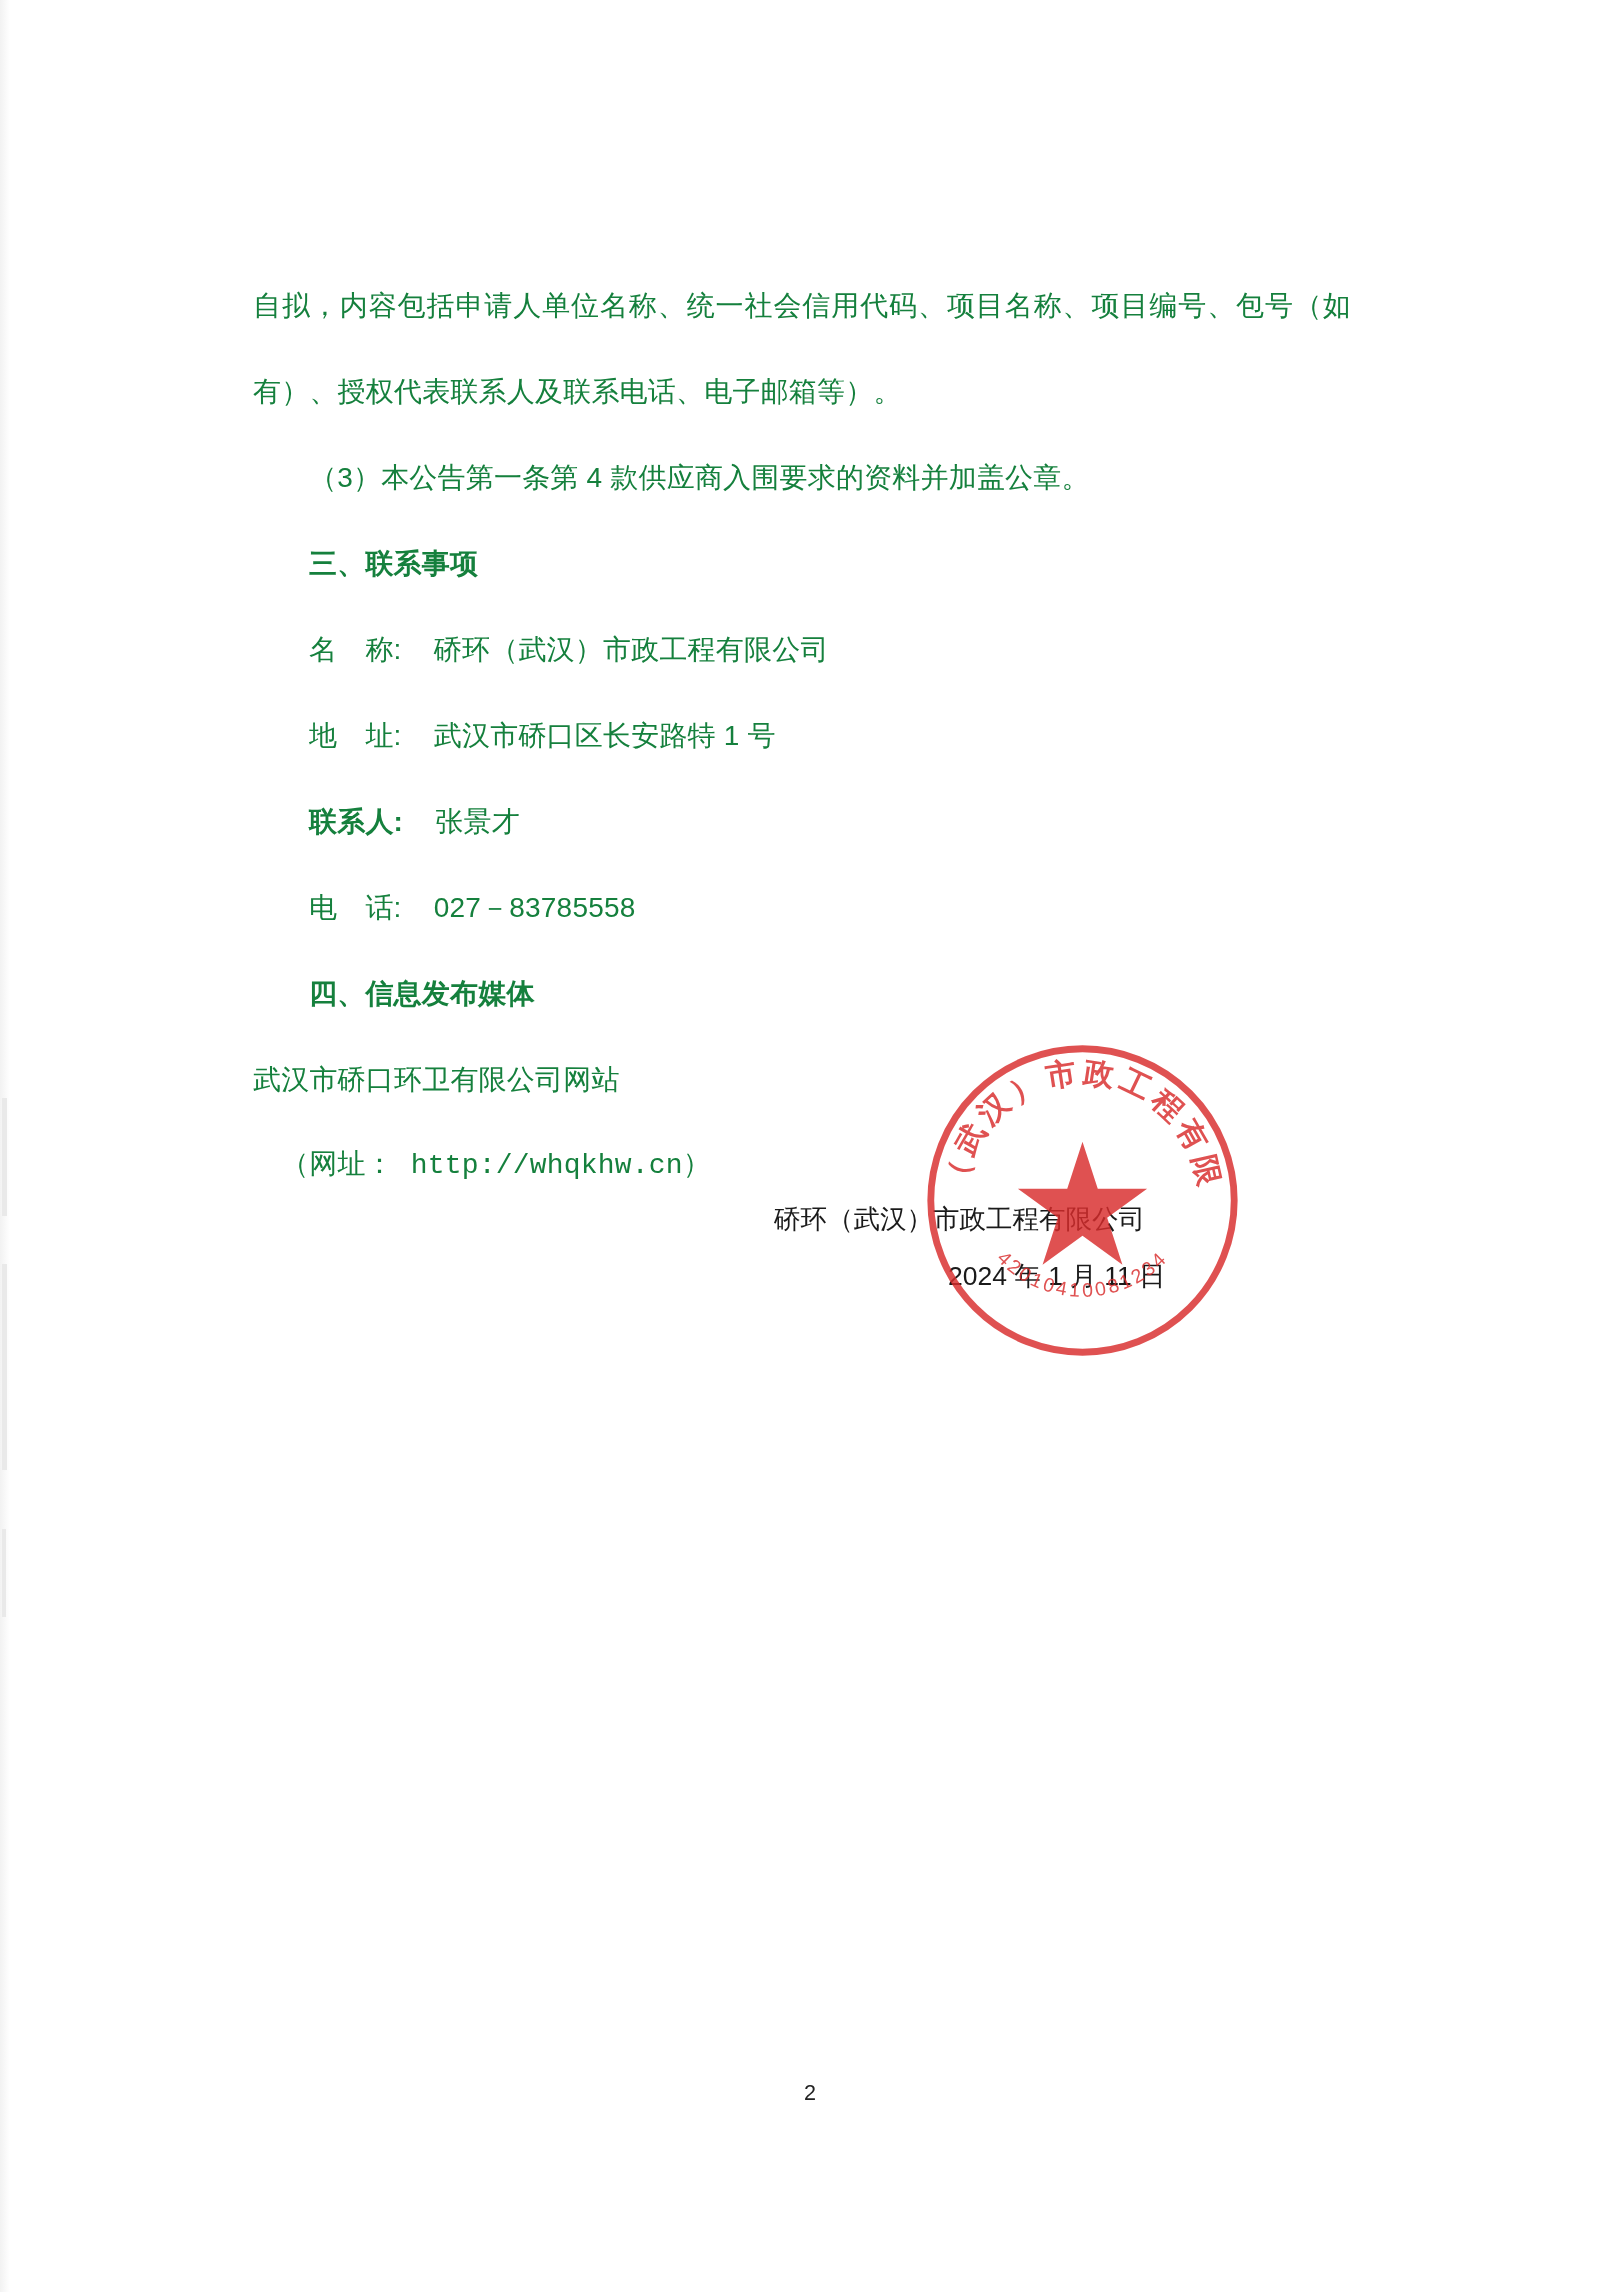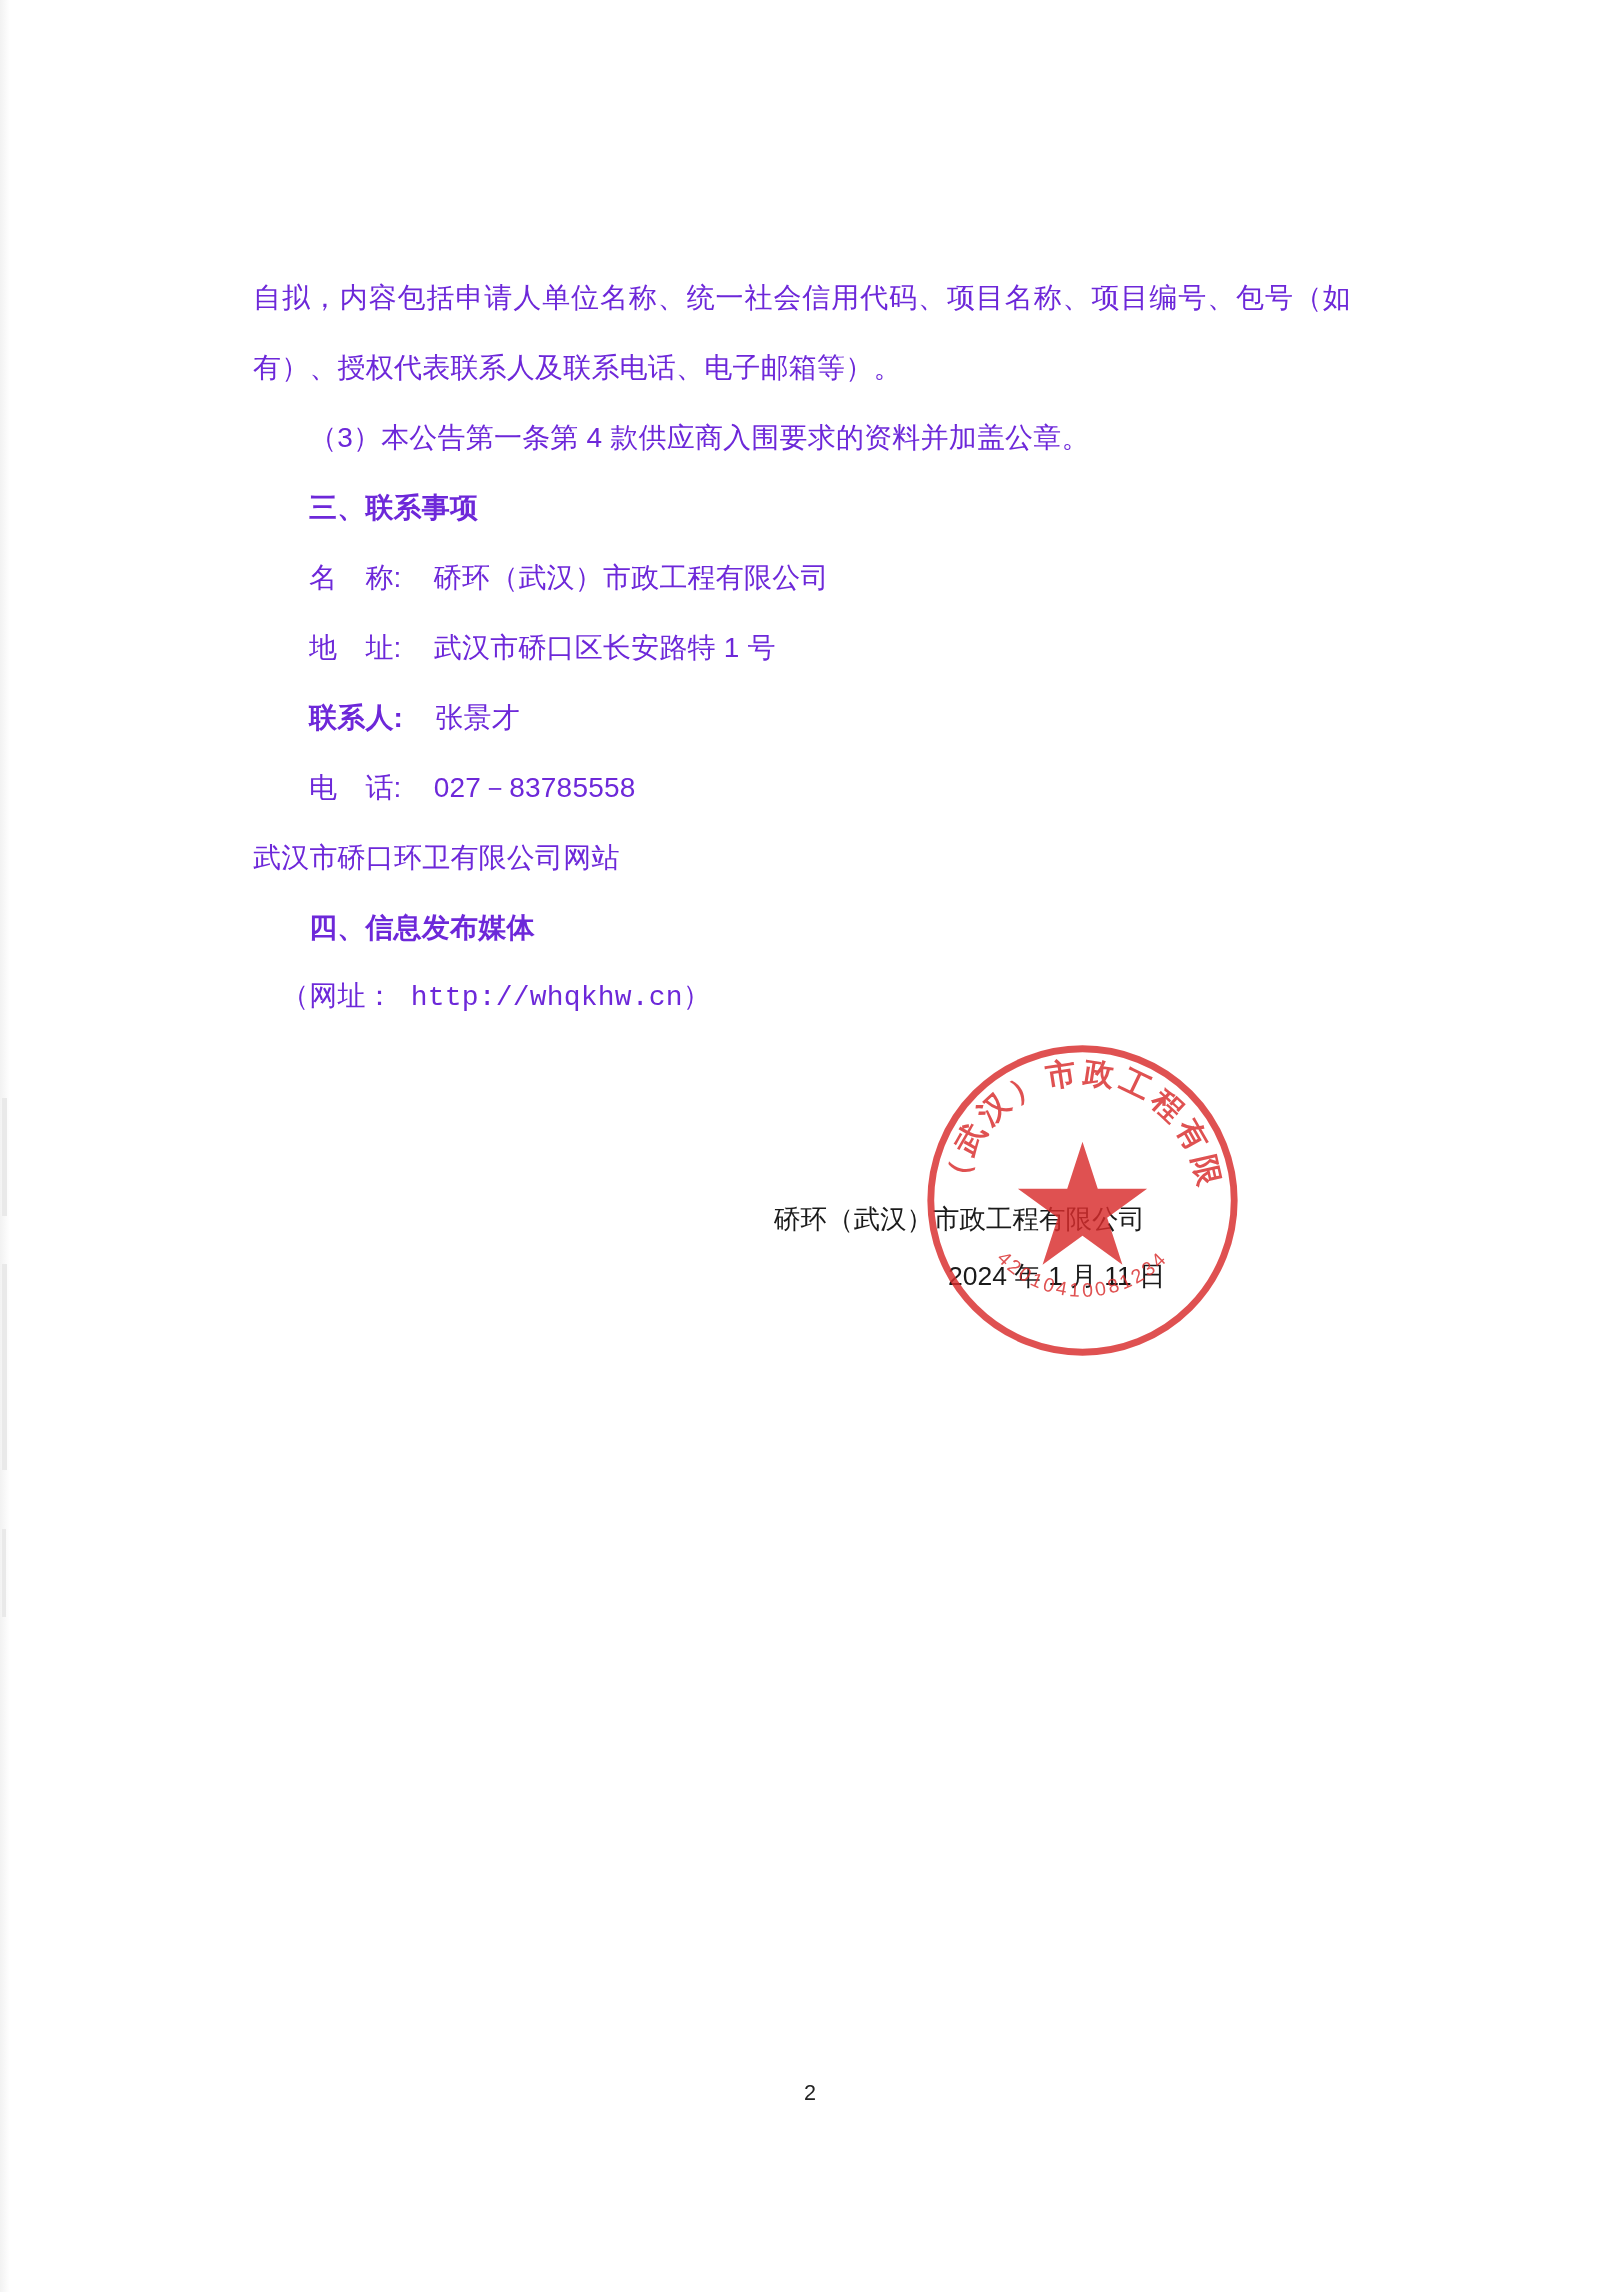--- a/index.html
+++ b/index.html
@@ -29,22 +29,22 @@
   .scan-mark {
     position: absolute;
     background: #e9e9e9;
   }
   .content {
     position: absolute;
     left: 253px;
     top: 263px;
     width: 1098px;
     font-size: 28px;
-    line-height: 70px;
-    color: #6d28d9;
+    line-height: 86px;
+    color: #15803d;
     letter-spacing: 0.2px;
   }
   .para {
     margin: 0;
     text-align: justify;
     text-justify: inter-ideograph;
   }
   .indent2 {
     text-indent: 2em;
   }
@@ -126,23 +126,23 @@
     <div class="contact-block">
       <p class="line indent2"><span>名　称:</span><span class="label-gap"></span><span>硚环（武汉）市政工程有限公司</span></p>
 
       <p class="line indent2"><span>地　址:</span><span class="label-gap"></span><span>武汉市硚口区长安路特 1 号</span></p>
 
       <p class="line indent2"><span class="bold">联系人:</span><span class="label-gap"></span><span>张景才</span></p>
 
       <p class="line indent2"><span>电　话:</span><span class="label-gap"></span><span>027－83785558</span></p>
     </div>
 
+    <p class="para indent2 bold">四、信息发布媒体</p>
+
     <p class="para">武汉市硚口环卫有限公司网站</p>
-
-    <p class="para indent2 bold">四、信息发布媒体</p>
 
     <p class="url-line">（网址： http://whqkhw.cn）</p>
   </div>
 
   <div class="sign-area">
     <p class="sign-line">硚环（武汉）市政工程有限公司</p>
     <p class="sign-line" style="padding-left:174px;">2024 年 1 月 11 日</p>
   </div>
 
   <div class="stamp">

